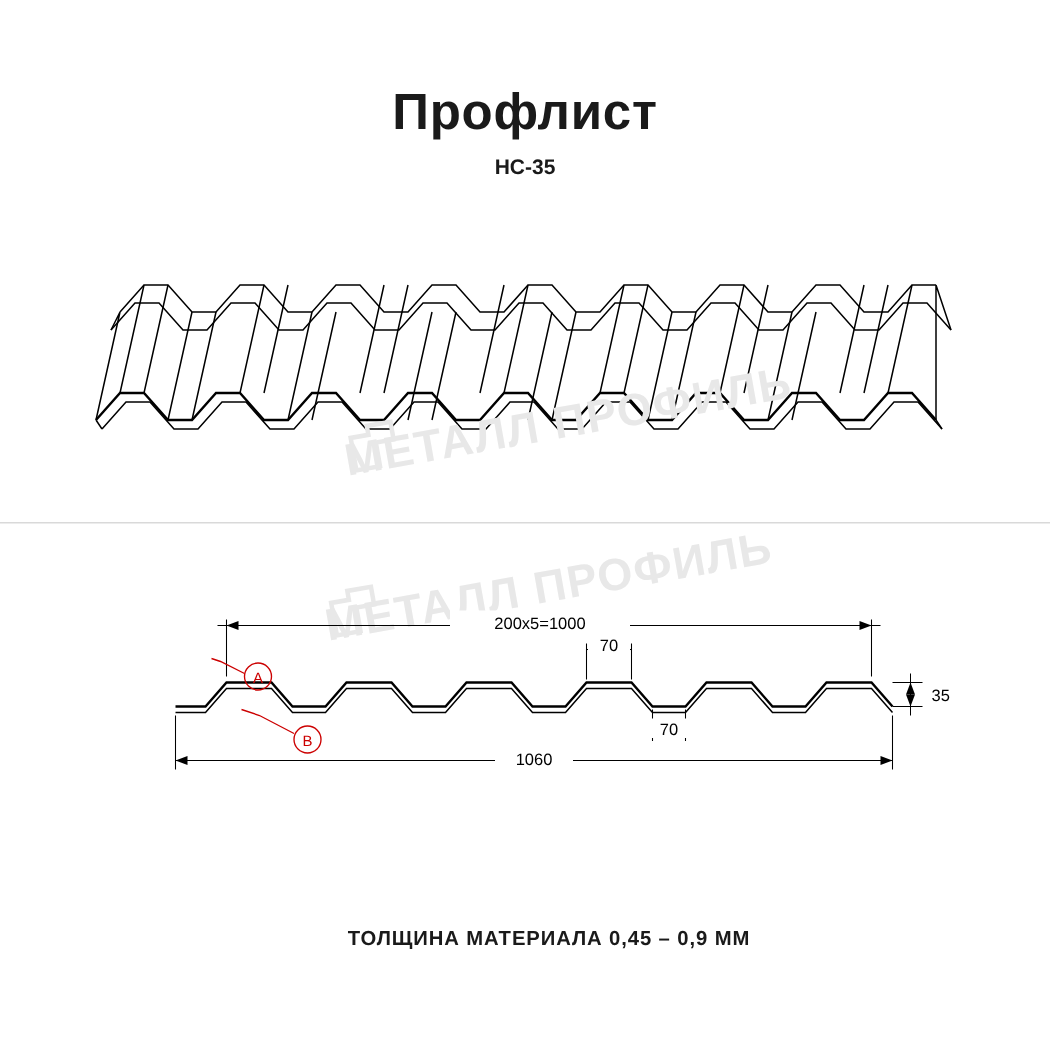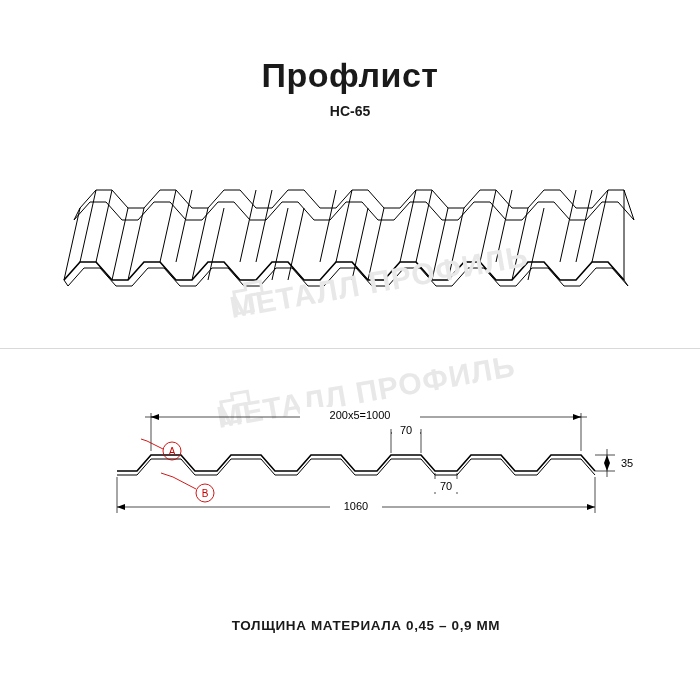--- a/index.html
+++ b/index.html
@@ -123,21 +123,21 @@
   .callout { fill: none; stroke: #cc0000; stroke-width: 0.9; }
   .callout-txt { fill: #cc0000; font-size: 10px; font-family: "Liberation Sans", sans-serif; }
   .dim-txt { fill: #000000; font-size: 11px; font-family: "Liberation Sans", sans-serif; }
 </style>
 </head>
 <body>
 
 <div class="page">
 
   <div class="title">Профлист</div>
-  <div class="subtitle">НС-65</div>
+  <div class="subtitle">НС-35</div>
 
   <div class="iso-wrap">
     <svg width="580" height="140" viewBox="0 0 580 140" aria-hidden="true">
 
       <path class="ln" d="M20,28 L36,10 L52,10 L68,28 L84,28 L100,10 L116,10 L132,28 L148,28 L164,10 L180,10 L196,28 L212,28 L228,10 L244,10 L260,28 L276,28 L292,10 L308,10 L324,28 L340,28 L356,10 L372,10 L388,28 L404,28 L420,10 L436,10 L452,28 L468,28 L484,10 L500,10 L516,28 L532,28 L548,10 L564,10"></path>
 
       <path class="ln" d="M14,40 L30,22 L46,22 L62,40 L78,40 L94,22 L110,22 L126,40 L142,40 L158,22 L174,22 L190,40 L206,40 L222,22 L238,22 L254,40 L270,40 L286,22 L302,22 L318,40 L334,40 L350,22 L366,22 L382,40 L398,40 L414,22 L430,22 L446,40 L462,40 L478,22 L494,22 L510,40 L526,40 L542,22 L558,22 L574,40"></path>
 
       <path class="ln-thick" d="M4,100 L20,82 L36,82 L52,100 L68,100 L84,82 L100,82 L116,100 L132,100 L148,82 L164,82 L180,100 L196,100 L212,82 L228,82 L244,100 L260,100 L276,82 L292,82 L308,100 L324,100 L340,82 L356,82 L372,100 L388,100 L404,82 L420,82 L436,100 L452,100 L468,82 L484,82 L500,100 L516,100 L532,82 L548,82 L564,100"></path>
 

